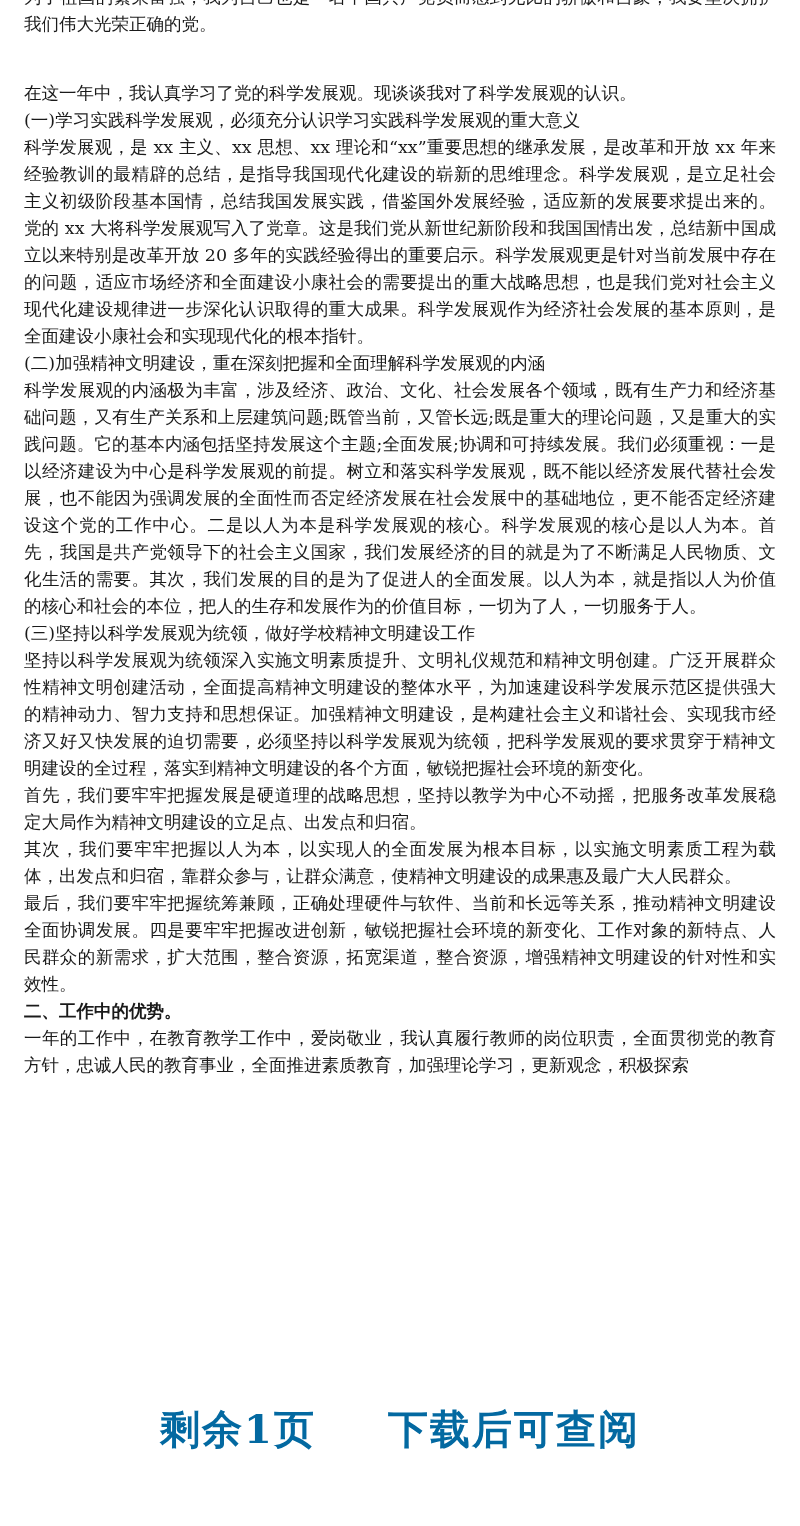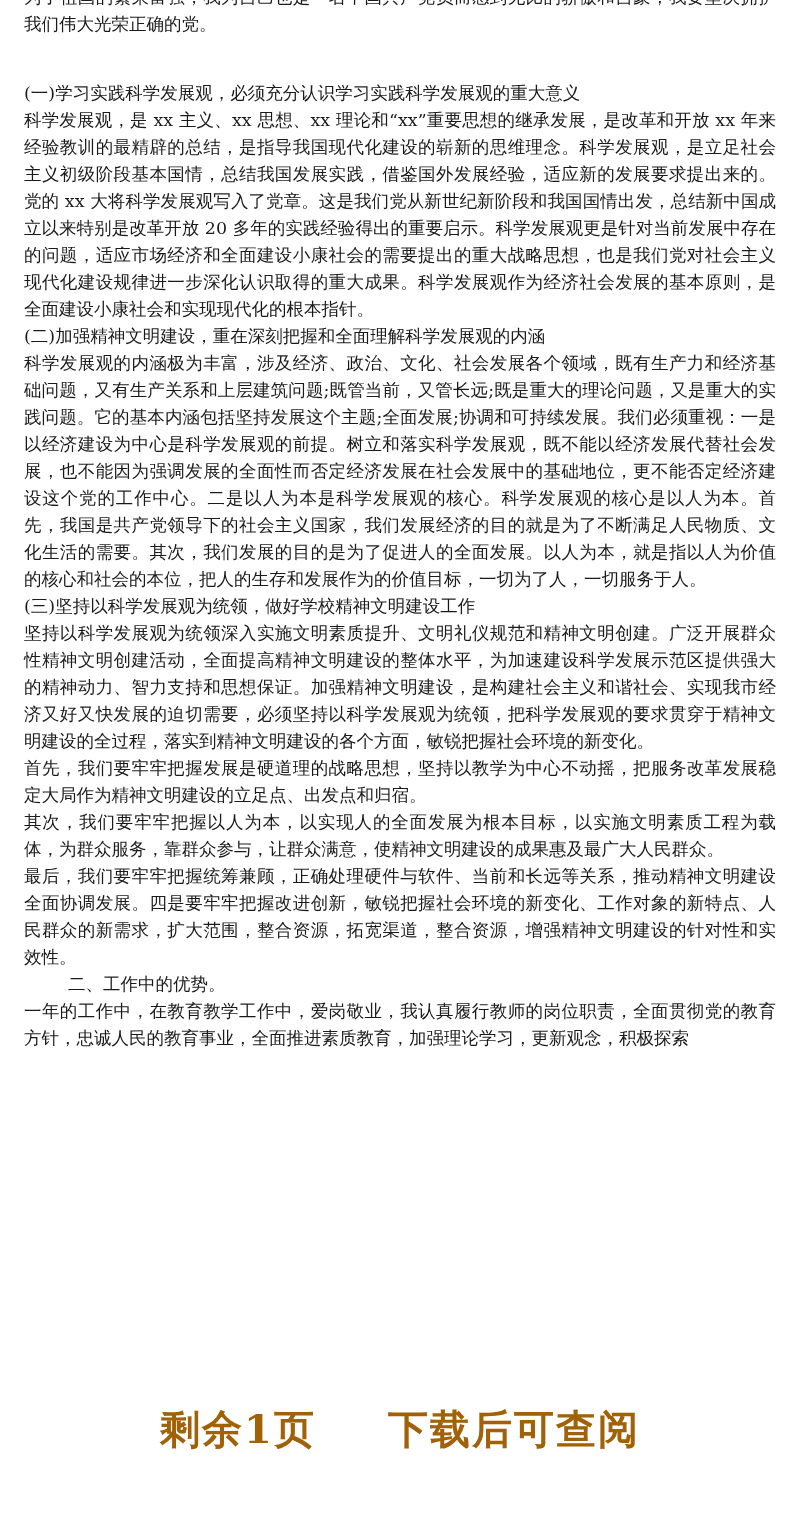--- a/index.html
+++ b/index.html
@@ -25,53 +25,54 @@
     text-align: justify;
     text-justify: inter-ideograph;
     word-break: break-all;
   }
   .lead-clip {
     margin-top: -16px; 
   }
   .gap {
     height: 42px;
   }
-  .bold { font-weight: normal; margin-left: 44px; }
+  .bold { font-weight: bold; }
   .footer {
     position: absolute;
     left: 0;
     top: 1402px;
     width: 100%;
     text-align: center;
-    color: #a16207;
+    color: #0369a1;
     font-weight: bold;
     font-size: 40px;
     letter-spacing: 2px;
     white-space: nowrap;
   }
   .footer .seg + .seg { margin-left: 56px; }
 </style>
 </head>
 <body>
 
 <div class="page">
 
   <p class="para lead-clip">为了祖国的繁荣富强，我为自己也是一名中国共产党员而感到无比的骄傲和自豪，我要坚决拥护我们伟大光荣正确的党。</p>
 
   <div class="gap"></div>
 
   <div id="paragraphs">
+      <p class="para">在这一年中，我认真学习了党的科学发展观。现谈谈我对了科学发展观的认识。</p>
       <p class="para">(一)学习实践科学发展观，必须充分认识学习实践科学发展观的重大意义</p>
       <p class="para">科学发展观，是 xx 主义、xx 思想、xx 理论和“xx”重要思想的继承发展，是改革和开放 xx 年来经验教训的最精辟的总结，是指导我国现代化建设的崭新的思维理念。科学发展观，是立足社会主义初级阶段基本国情，总结我国发展实践，借鉴国外发展经验，适应新的发展要求提出来的。党的 xx 大将科学发展观写入了党章。这是我们党从新世纪新阶段和我国国情出发，总结新中国成立以来特别是改革开放 20 多年的实践经验得出的重要启示。科学发展观更是针对当前发展中存在的问题，适应市场经济和全面建设小康社会的需要提出的重大战略思想，也是我们党对社会主义现代化建设规律进一步深化认识取得的重大成果。科学发展观作为经济社会发展的基本原则，是全面建设小康社会和实现现代化的根本指针。</p>
       <p class="para">(二)加强精神文明建设，重在深刻把握和全面理解科学发展观的内涵</p>
       <p class="para">科学发展观的内涵极为丰富，涉及经济、政治、文化、社会发展各个领域，既有生产力和经济基础问题，又有生产关系和上层建筑问题;既管当前，又管长远;既是重大的理论问题，又是重大的实践问题。它的基本内涵包括坚持发展这个主题;全面发展;协调和可持续发展。我们必须重视：一是以经济建设为中心是科学发展观的前提。树立和落实科学发展观，既不能以经济发展代替社会发展，也不能因为强调发展的全面性而否定经济发展在社会发展中的基础地位，更不能否定经济建设这个党的工作中心。二是以人为本是科学发展观的核心。科学发展观的核心是以人为本。首先，我国是共产党领导下的社会主义国家，我们发展经济的目的就是为了不断满足人民物质、文化生活的需要。其次，我们发展的目的是为了促进人的全面发展。以人为本，就是指以人为价值的核心和社会的本位，把人的生存和发展作为的价值目标，一切为了人，一切服务于人。</p>
       <p class="para">(三)坚持以科学发展观为统领，做好学校精神文明建设工作</p>
       <p class="para">坚持以科学发展观为统领深入实施文明素质提升、文明礼仪规范和精神文明创建。广泛开展群众性精神文明创建活动，全面提高精神文明建设的整体水平，为加速建设科学发展示范区提供强大的精神动力、智力支持和思想保证。加强精神文明建设，是构建社会主义和谐社会、实现我市经济又好又快发展的迫切需要，必须坚持以科学发展观为统领，把科学发展观的要求贯穿于精神文明建设的全过程，落实到精神文明建设的各个方面，敏锐把握社会环境的新变化。</p>
       <p class="para">首先，我们要牢牢把握发展是硬道理的战略思想，坚持以教学为中心不动摇，把服务改革发展稳定大局作为精神文明建设的立足点、出发点和归宿。</p>
-      <p class="para">其次，我们要牢牢把握以人为本，以实现人的全面发展为根本目标，以实施文明素质工程为载体，为群众服务，靠群众参与，让群众满意，使精神文明建设的成果惠及最广大人民群众。</p>
+      <p class="para">其次，我们要牢牢把握以人为本，以实现人的全面发展为根本目标，以实施文明素质工程为载体，出发点和归宿，靠群众参与，让群众满意，使精神文明建设的成果惠及最广大人民群众。</p>
       <p class="para">最后，我们要牢牢把握统筹兼顾，正确处理硬件与软件、当前和长远等关系，推动精神文明建设全面协调发展。四是要牢牢把握改进创新，敏锐把握社会环境的新变化、工作对象的新特点、人民群众的新需求，扩大范围，整合资源，拓宽渠道，整合资源，增强精神文明建设的针对性和实效性。</p>
       <p class="para bold">二、工作中的优势。</p>
       <p class="para">一年的工作中，在教育教学工作中，爱岗敬业，我认真履行教师的岗位职责，全面贯彻党的教育方针，忠诚人民的教育事业，全面推进素质教育，加强理论学习，更新观念，积极探索</p>
     </div>
 
   <div class="footer">
     <span class="seg">剩余1页</span>
     <span class="seg">下载后可查阅</span>
   </div>
 

